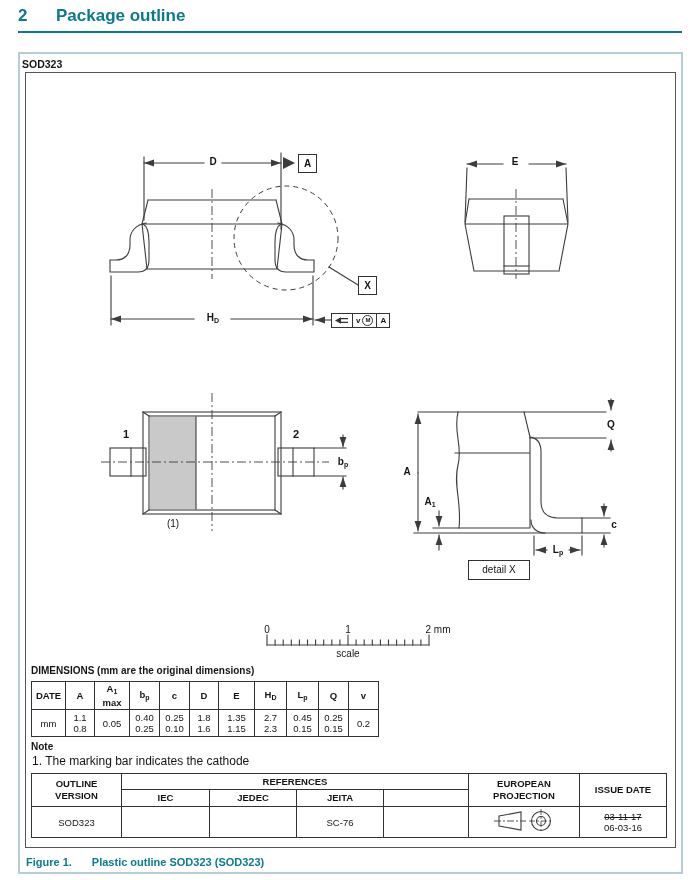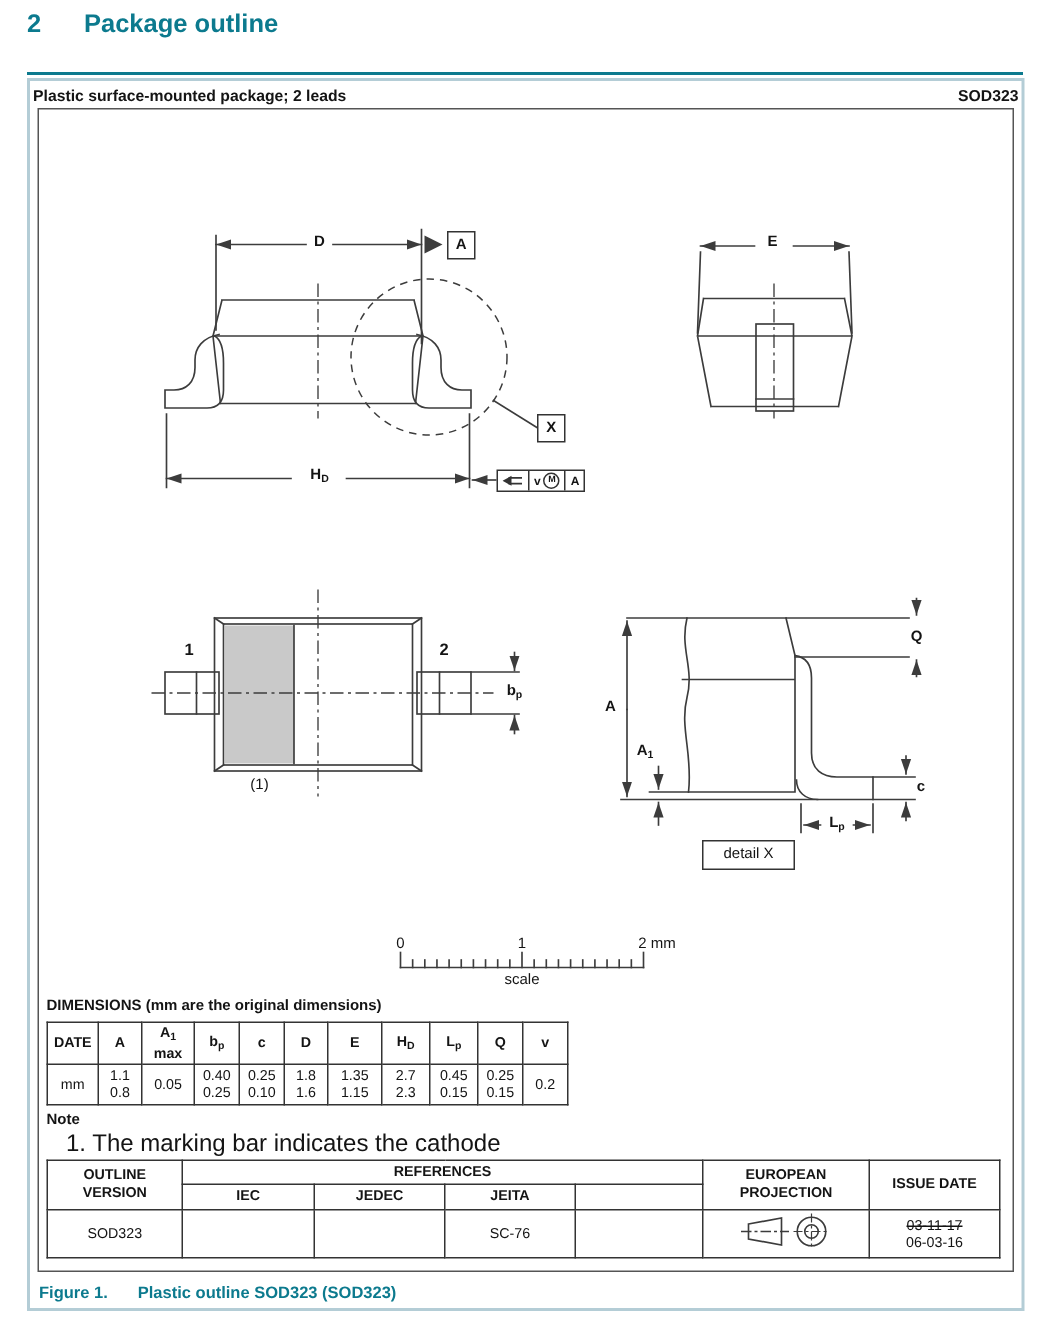--- a/index.html
+++ b/index.html
@@ -1,20 +1,20 @@
 <!DOCTYPE html>
 <html><head>
 <meta charset="utf-8">
 <style>
   html,body{margin:0;padding:0;background:#fff;}
   .page{position:relative;width:700px;height:880px;background:#fff;
         font-family:"Liberation Sans",sans-serif;color:#141414;overflow:hidden;}
   
   .sec-head{position:absolute;left:18px;top:6px;width:664px;border-bottom:2px solid #0c7a8e;
-            padding-bottom:22px;color:#0c7a8e;font-weight:bold;font-size:17px;}
+            padding-bottom:5px;color:#0c7a8e;font-weight:bold;font-size:17px;}
   .sec-num{display:inline-block;width:38px;}
   
   .fig-box{position:absolute;left:18px;top:52px;width:661px;height:818px;border:2px solid #b4cdd6;background:#fff;}
   .fig-head{position:absolute;left:0;top:0;right:0;height:18px;display:flex;justify-content:space-between;
             align-items:center;padding:1px 2px 0 2px;font-size:10.5px;font-weight:bold;}
   .draw-box{position:absolute;left:5px;top:18px;width:649px;height:774px;border:1px solid #555;}
   .draw-box svg.art{position:absolute;left:0;top:0;}
   .s{stroke:#3c3c3c;stroke-width:1.1;fill:none;stroke-linecap:square;}
   .cl{stroke:#3c3c3c;stroke-width:0.9;fill:none;stroke-dasharray:9 3 2 3;}
   .dsh{stroke:#3c3c3c;stroke-width:1;fill:none;stroke-dasharray:5 4;}
@@ -32,21 +32,21 @@
          text-align:center;line-height:9px;margin-left:2px;font-weight:bold;}
   
   .dims-title{position:absolute;left:5px;top:592px;font-size:10px;font-weight:bold;}
   table.dims{position:absolute;left:5px;top:608px;border-collapse:collapse;table-layout:fixed;}
   table.dims th,table.dims td{border:1px solid #333;text-align:center;vertical-align:middle;padding:1px 0;}
   table.dims th{font-size:9.5px;font-weight:bold;height:24px;}
   table.dims td{font-size:9.5px;height:24px;}
   table.dims th div,table.dims td div{line-height:11px;}
   table.dims sub{font-size:7px;vertical-align:-2px;}
   .note-t{position:absolute;left:5px;top:668px;font-size:10px;font-weight:bold;}
-  .note-i{position:absolute;left:18px;top:681px;font-size:16px;}
+  .note-i{position:absolute;left:6px;top:681px;font-size:12px;}
   
   table.refs{position:absolute;left:5px;top:700px;border-collapse:collapse;table-layout:fixed;}
   table.refs th,table.refs td{border:1px solid #333;text-align:center;vertical-align:middle;padding:0;}
   table.refs th{font-size:9.5px;font-weight:bold;line-height:12px;}
   table.refs td{font-size:9.5px;height:28px;}
   tr.r1 th{height:15px;} tr.r2 th{height:16px;}
   .strike{text-decoration:line-through;}
   .fig-caption{position:absolute;left:6px;bottom:4px;color:#0c7a8e;font-weight:bold;font-size:11px;}
   .fig-caption .pre{margin-right:20px;}
 </style>
@@ -54,21 +54,20 @@
 <body>
 
 <div class="page">
 
   <div class="sec-head">
     <span class="sec-num">2</span><span>Package outline</span>
   </div>
 
   <div class="fig-box">
     <div class="fig-head">
-      <span>Plastic surface-mounted package; 2 leads</span>
       <span>SOD323</span>
     </div>
 
     <div class="draw-box">
       <svg class="art" width="649" height="774" viewBox="0 0 649 774">
         <defs>
           <marker id="ar" markerWidth="11" markerHeight="9" refX="10" refY="4" orient="auto" markerUnits="userSpaceOnUse">
             <path d="M0,0.6 L10,4 L0,7.4 Z" fill="#3c3c3c"></path>
           </marker>
         </defs>

